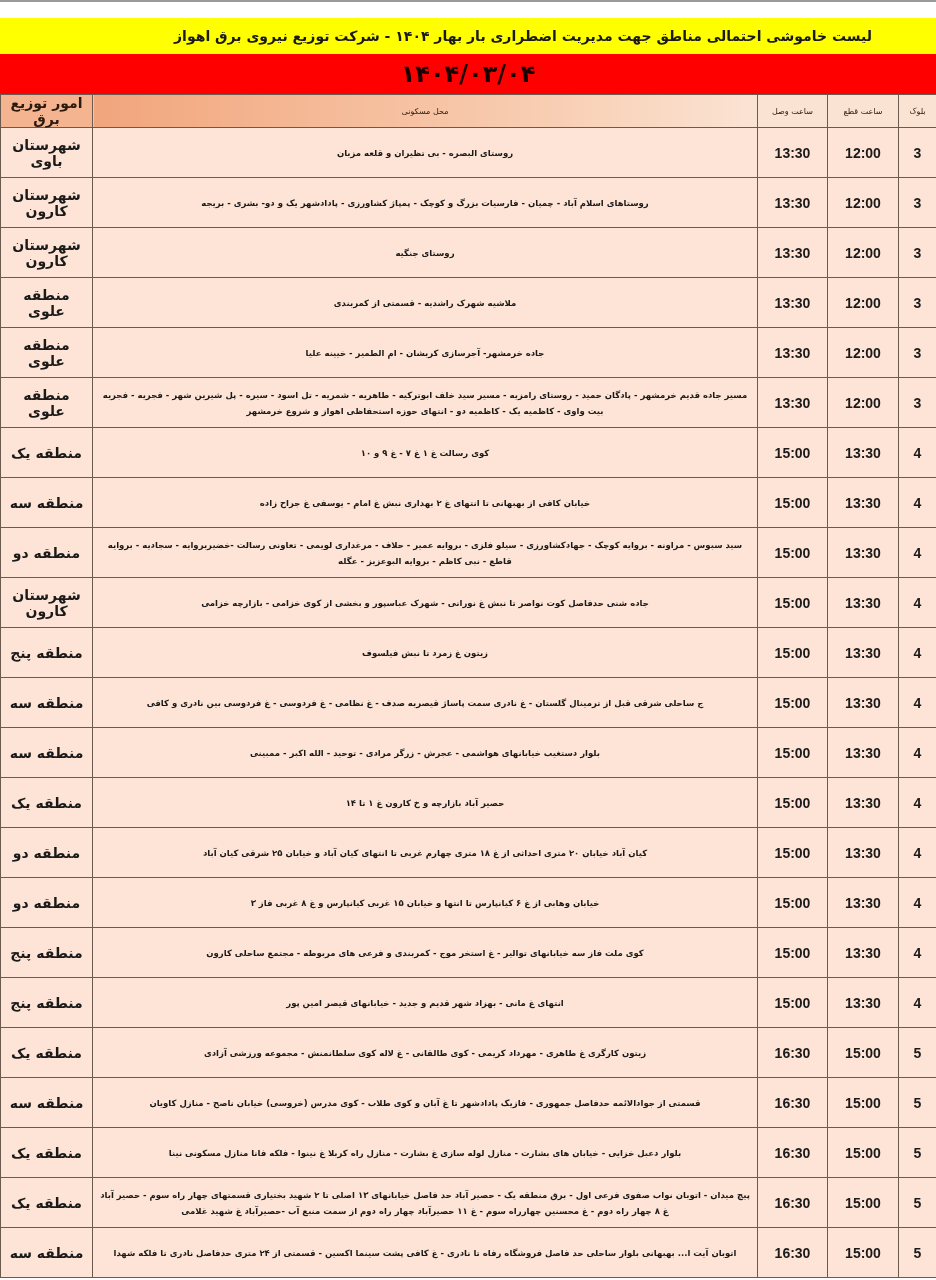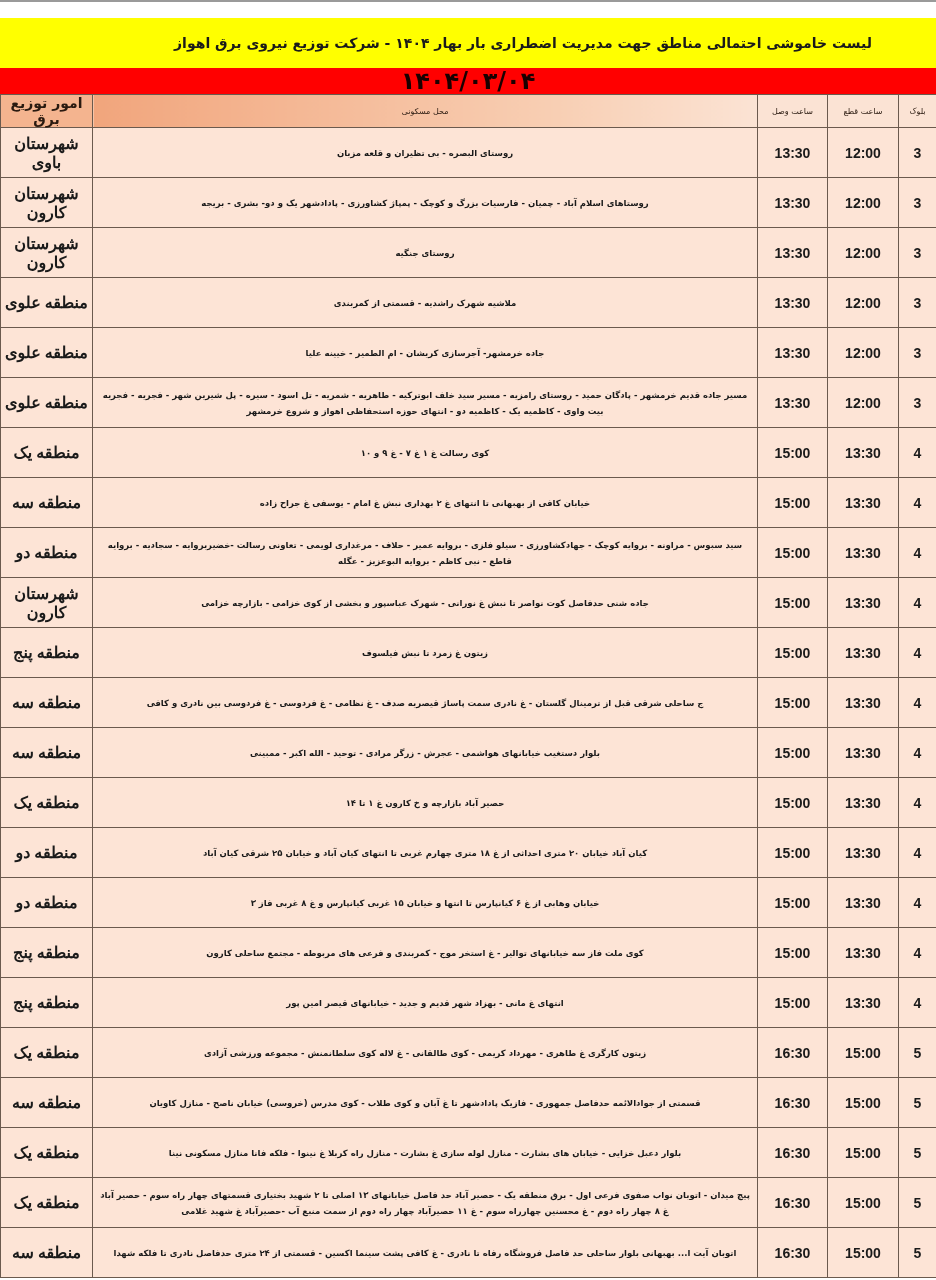--- a/index.html
+++ b/index.html
@@ -4,28 +4,28 @@
 <style>
   html, body { margin: 0; padding: 0; }
   body {
     width: 936px; height: 1280px; overflow: hidden;
     background: #ffffff;
     font-family: "DejaVu Sans", sans-serif;
     position: relative;
   }
   .top-strip { height: 18px; background: #ffffff; border-top: 2px solid #9a9a9a; box-sizing: border-box; }
   .title-bar {
-    height: 50px; background: #ffff00;
+    height: 36px; background: #ffff00;
     display: flex; align-items: center; justify-content: center;
     direction: rtl;
     font-size: 14px; font-weight: bold; color: #1a1a1a;
     padding-left: 110px; box-sizing: border-box;
   }
   .date-bar {
-    height: 26px; background: #ff0000;
+    height: 40px; background: #ff0000;
     display: flex; align-items: center; justify-content: center;
     direction: rtl;
     font-size: 24px; font-weight: bold; color: #1a0000;
     letter-spacing: 2px;
   }
   table {
     border-collapse: collapse; width: 936px; table-layout: fixed;
     direction: rtl;
   }
   col.c-block { width: 38px; }
@@ -47,21 +47,21 @@
     border: 1px solid #6b5a4e;
     text-align: center; vertical-align: middle;
     color: #1a1a1a;
   }
   td.t-block, td.t-cut, td.t-conn {
     font-family: "Liberation Sans", sans-serif;
     font-size: 14px; font-weight: bold;
     direction: ltr;
   }
   td.t-area { font-size: 8.5px; font-weight: bold; line-height: 16px; padding: 0 3px; }
-  td.t-dist { font-size: 16px; font-weight: bold; font-family: Liberation Serif, serif; }
+  td.t-dist { font-size: 14px; font-weight: bold; }
 </style>
 </head>
 <body>
 
 <div class="top-strip"></div>
 <div class="title-bar">لیست خاموشی احتمالی مناطق جهت مدیریت اضطراری بار بهار ۱۴۰۴ - شرکت توزیع نیروی برق اهواز</div>
 <div class="date-bar">۱۴۰۴/۰۳/۰۴</div>
 
 <table>
   <colgroup>

